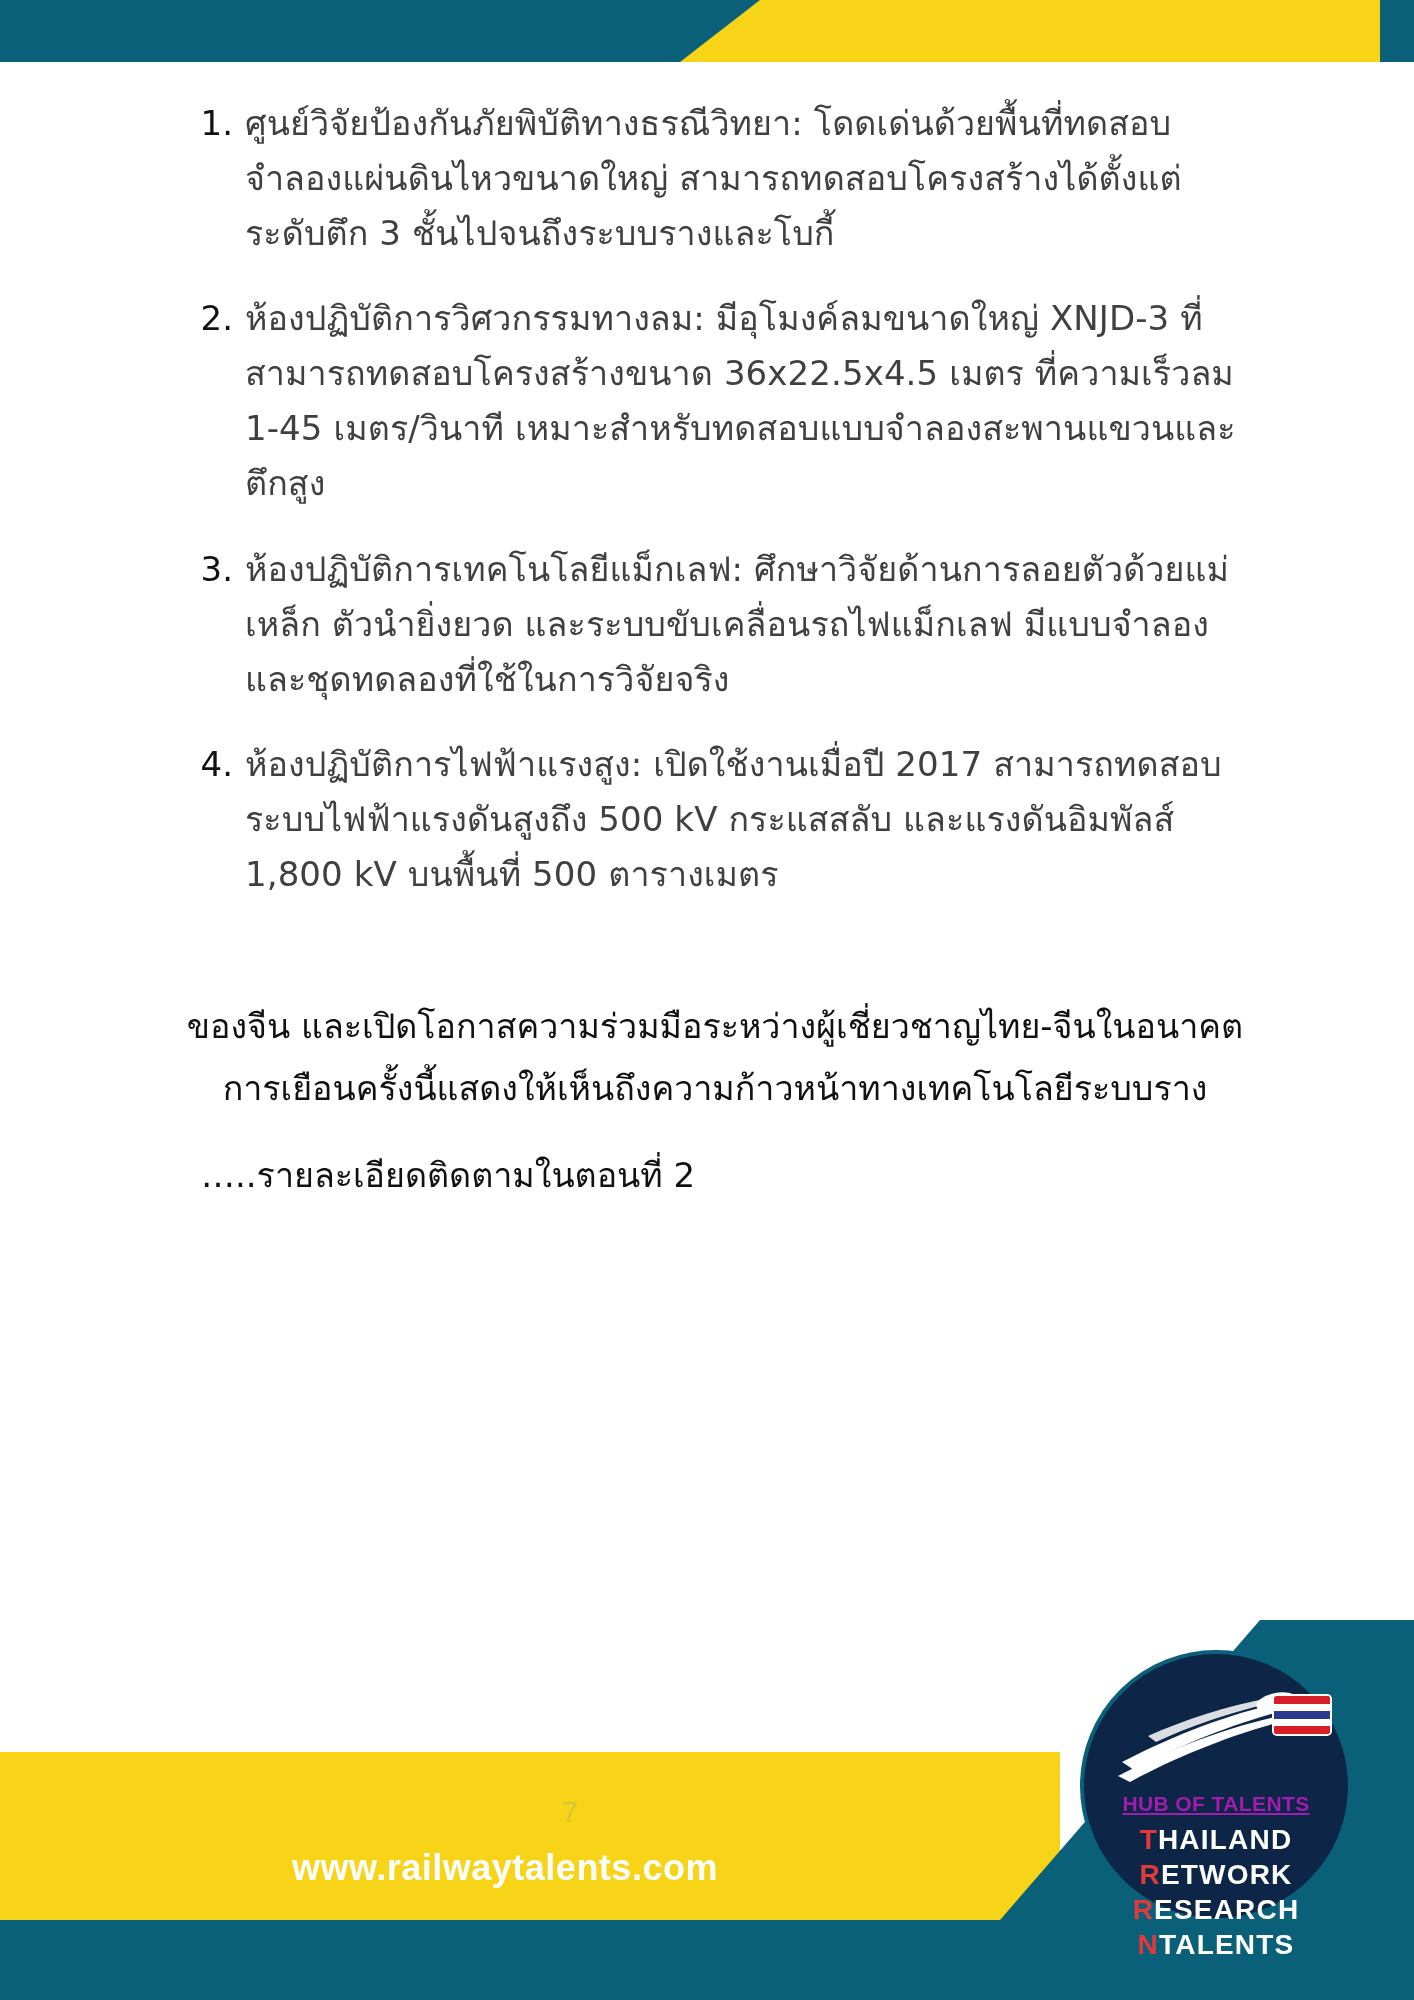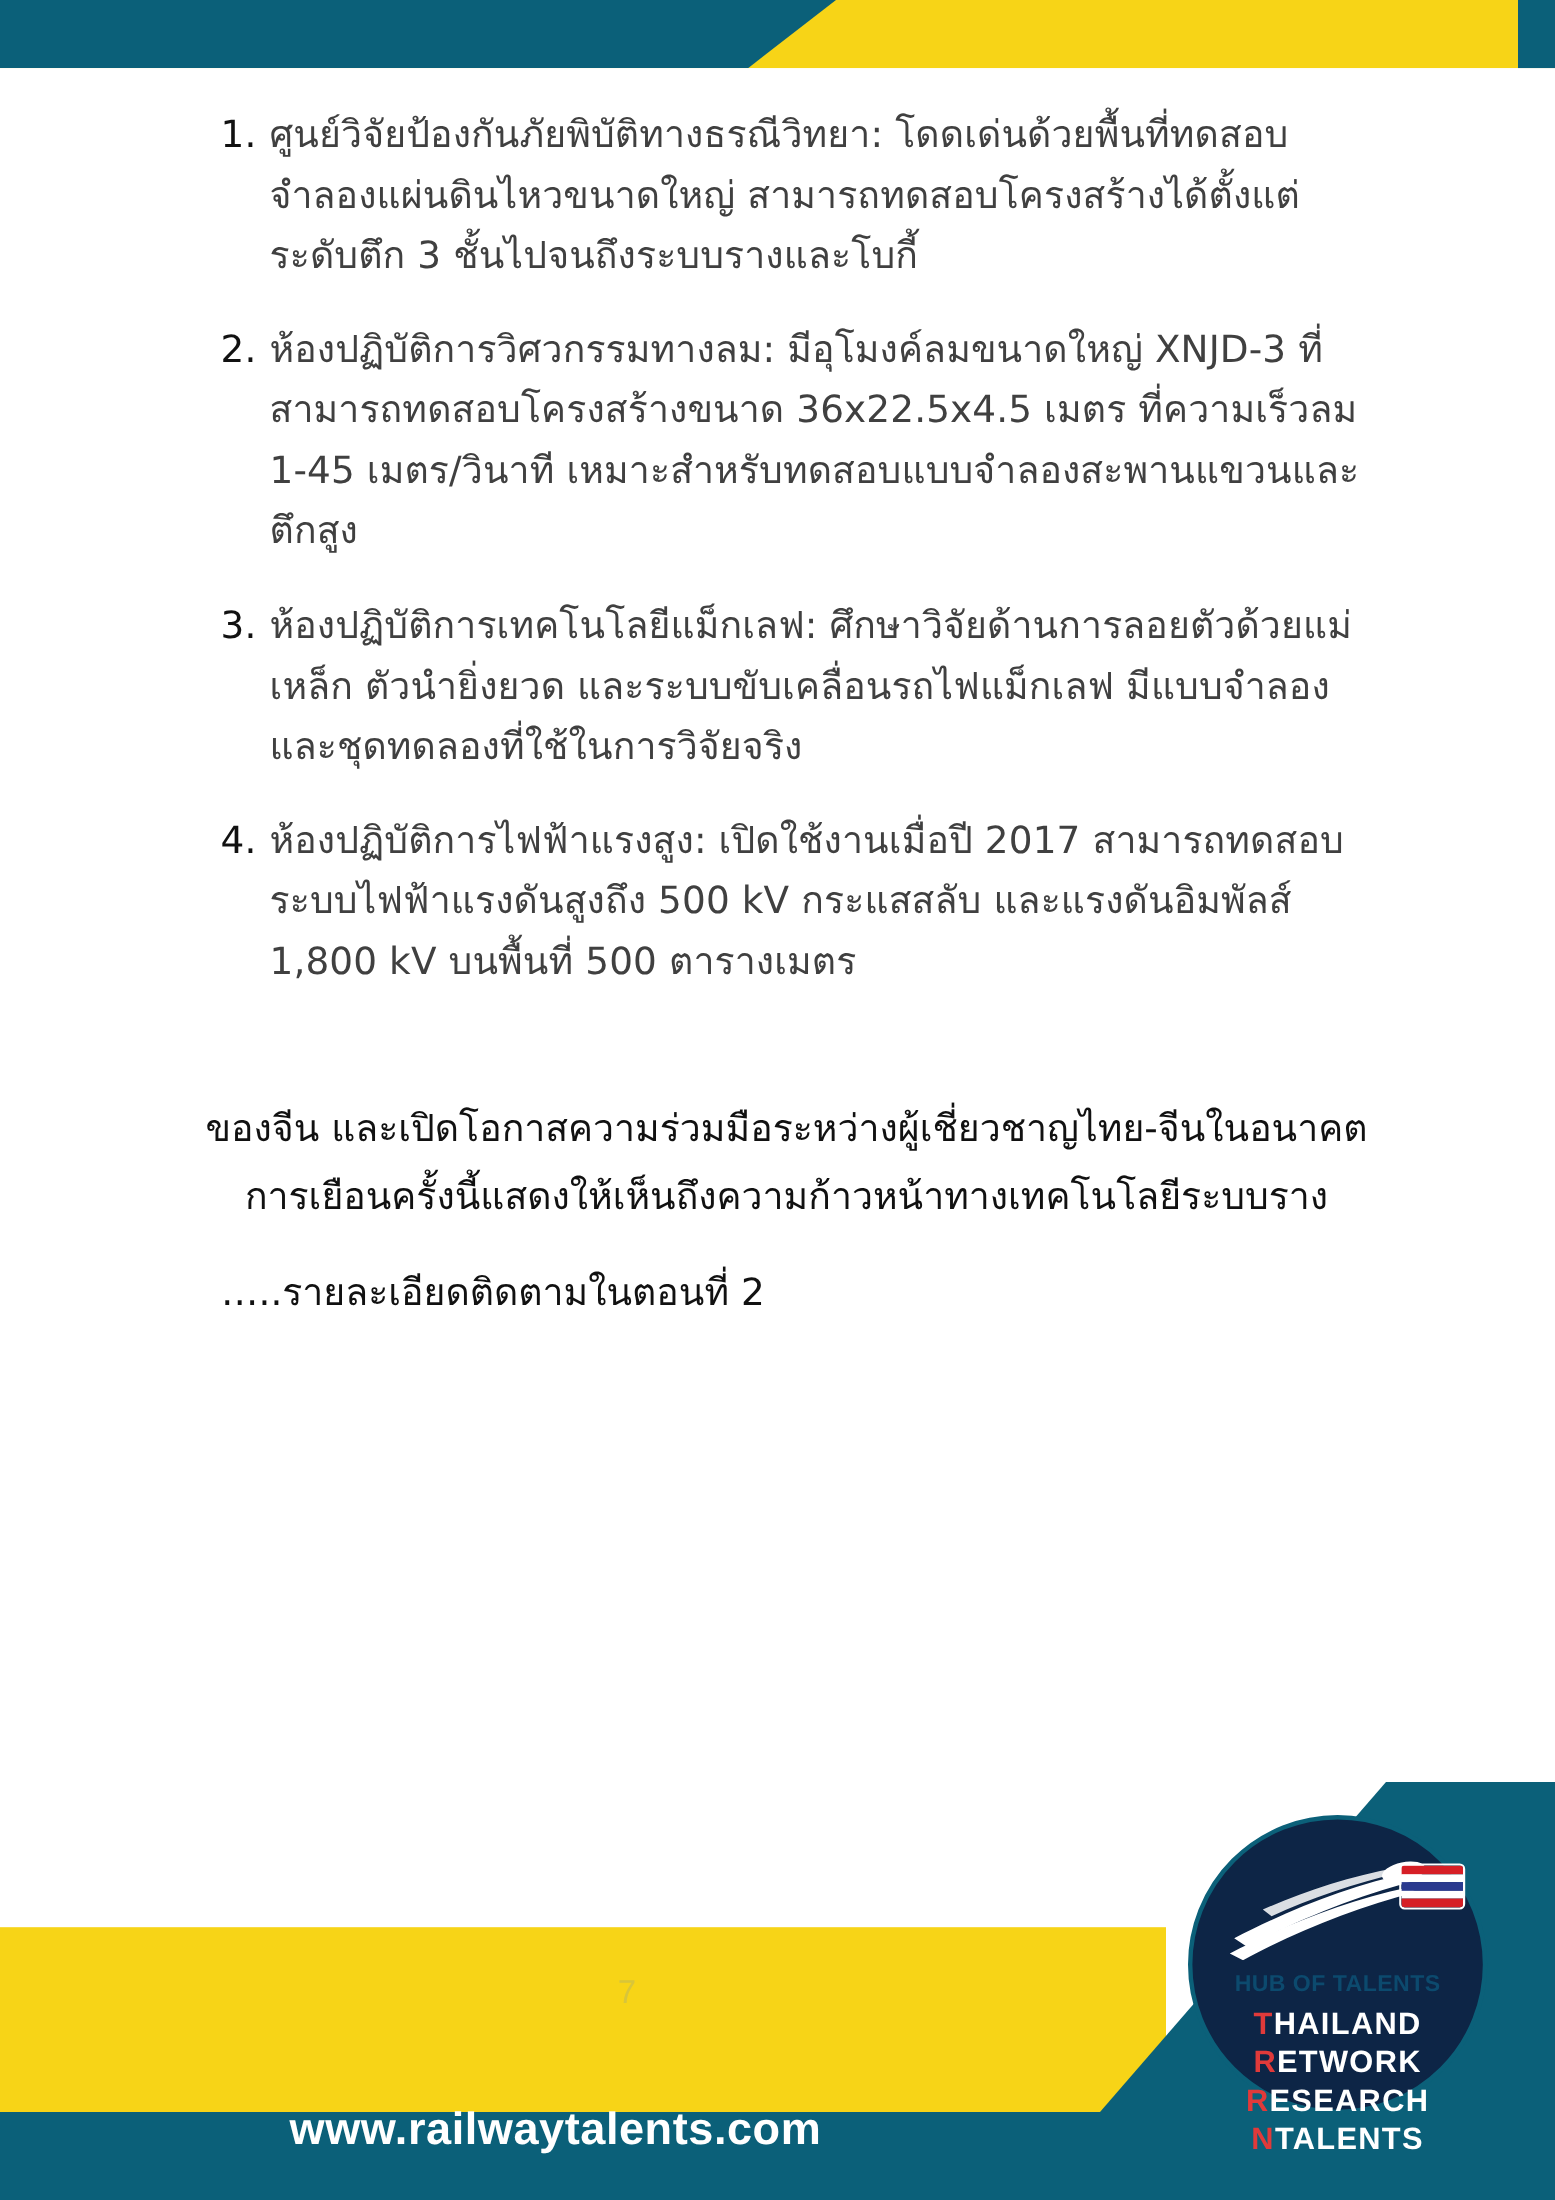--- a/index.html
+++ b/index.html
@@ -147,24 +147,24 @@
     text-align: center;
     font-size: 30px;
     color: #d8c53a;
     font-family: "Liberation Sans", sans-serif;
   }
 
   
   .footer-url {
     position: absolute;
     left: 0;
-    top: 1912px;
+    top: 1847px;
     width: 1010px;
     text-align: center;
-    font-size: 41px;
+    font-size: 36px;
     font-weight: bold;
     color: #ffffff;
     font-family: "Liberation Sans", sans-serif;
     letter-spacing: 0.5px;
   }
 
   
   .logo {
     position: absolute;
     left: 1080px;
@@ -199,25 +199,26 @@
   .flag-stripe { width: 100%; height: 20%; }
   .s-red { background: #d61f26; }
   .s-white { background: #ffffff; }
   .s-blue { background: #2b3a8f; }
   .logo-title {
     position: absolute;
     left: 0;
     top: 142px;
     width: 272px;
     text-align: center;
-    color: #0c4a6e;
+    color: #a21caf;
     font-size: 21px;
     font-weight: bold;
     font-family: "Liberation Sans", sans-serif;
     letter-spacing: 0.4px;
+    text-decoration: underline;
   }
   .logo-lines {
     position: absolute;
     left: 0;
     top: 172px;
     width: 272px;
     text-align: center;
     font-family: "Liberation Sans", sans-serif;
     font-weight: bold;
     font-size: 28px;

